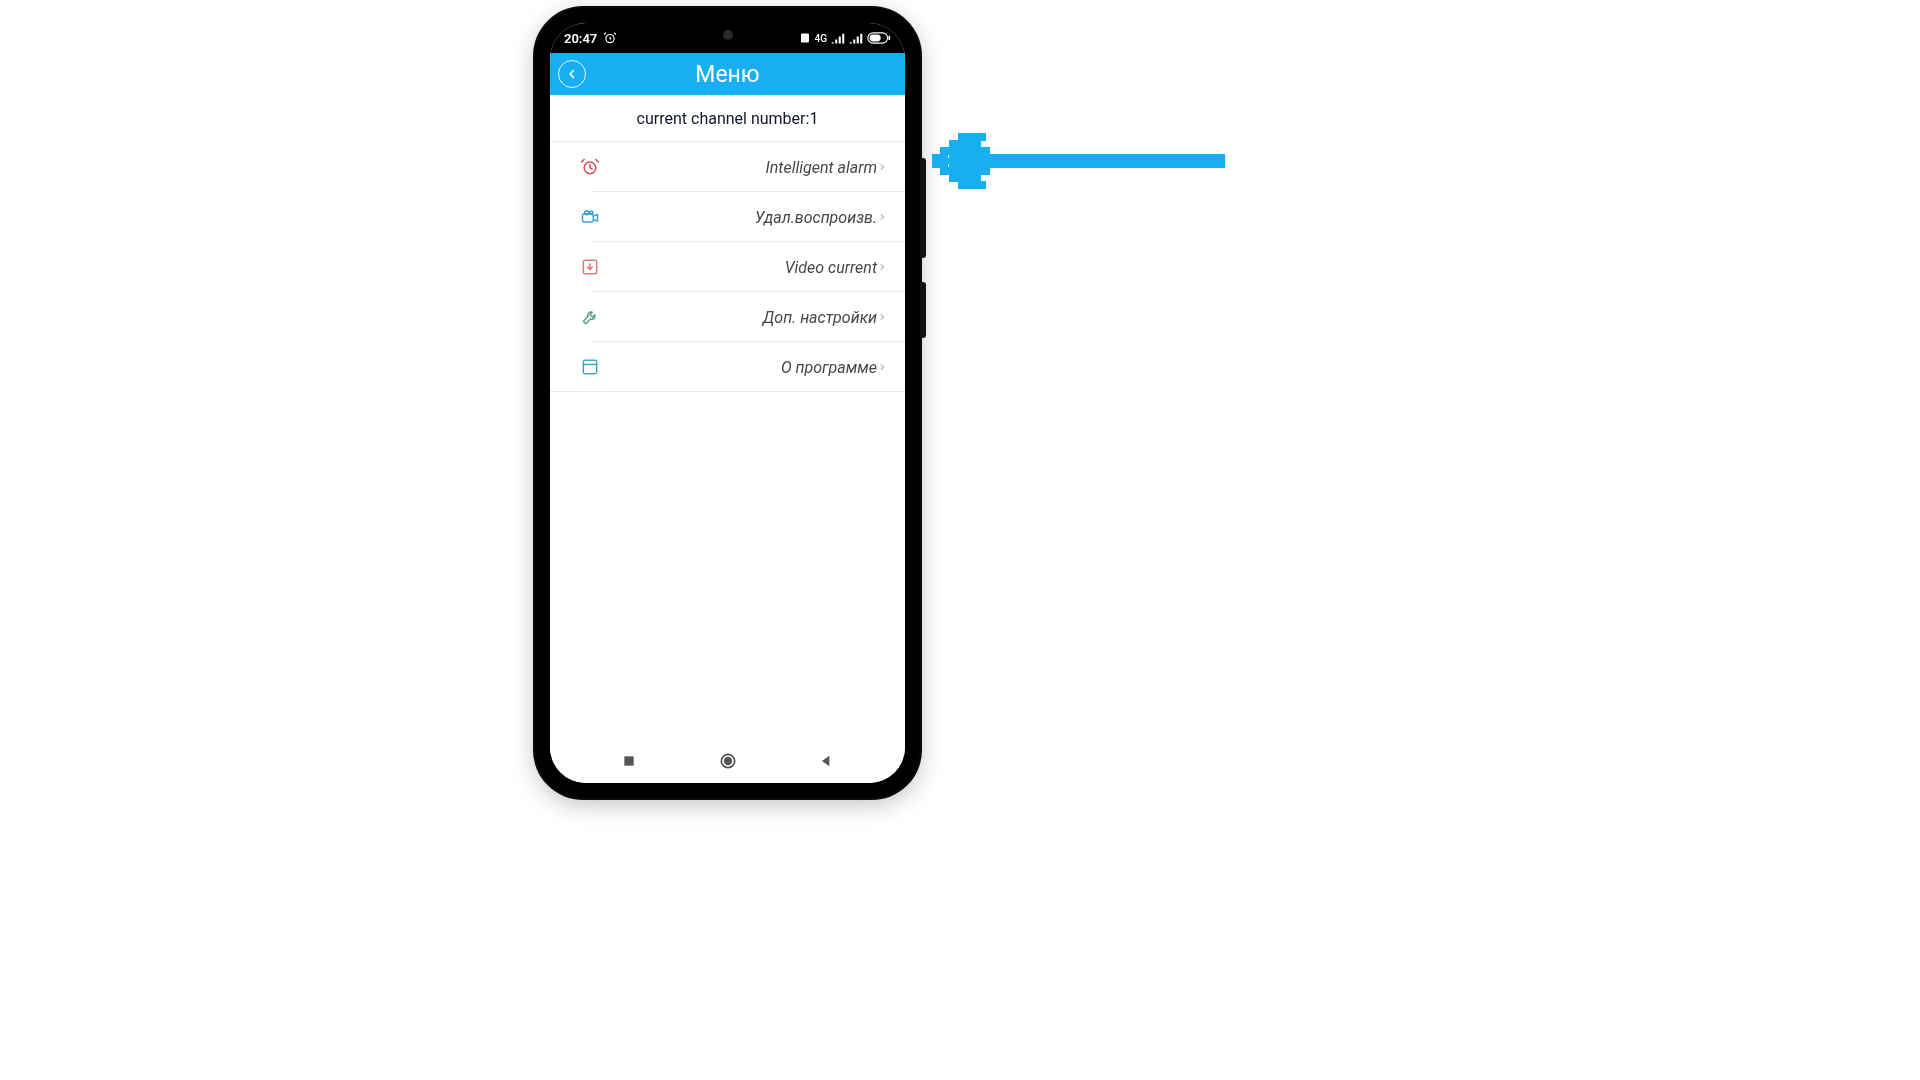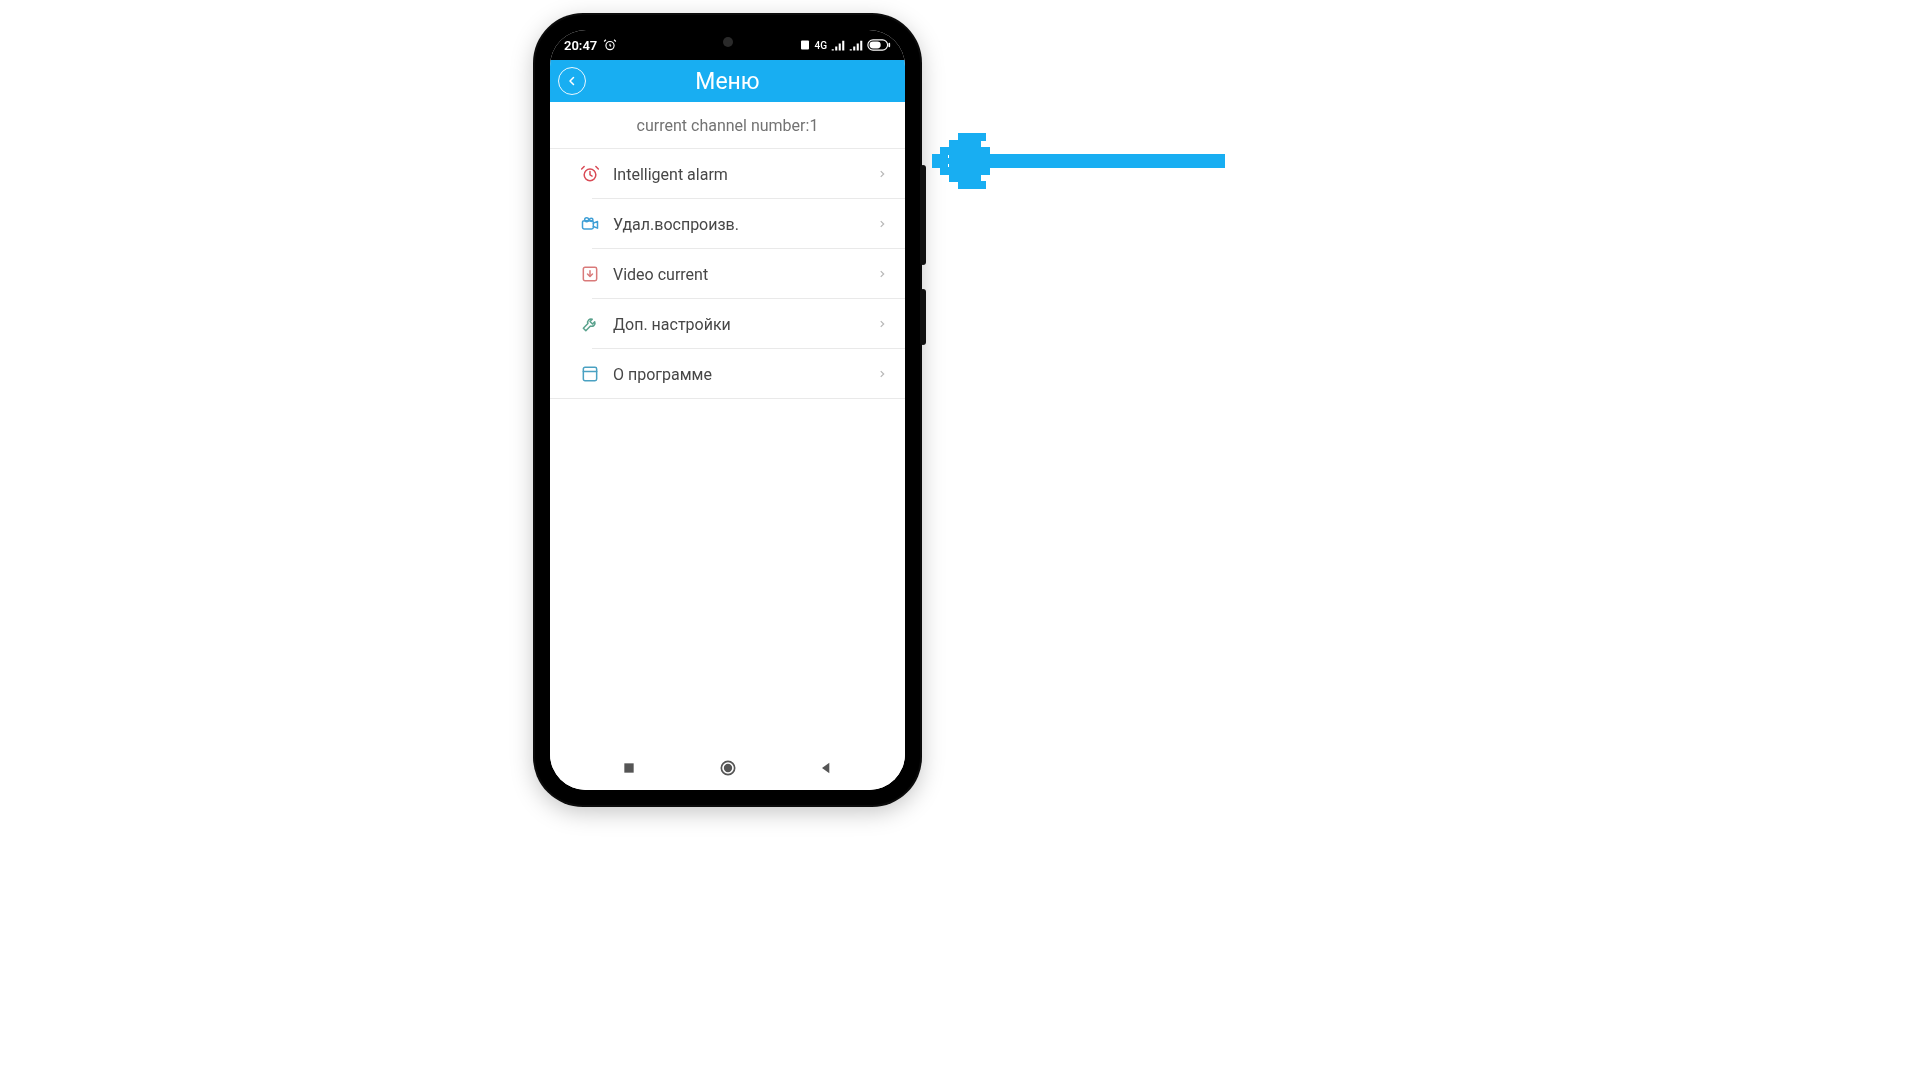--- a/index.html
+++ b/index.html
@@ -4,25 +4,26 @@
 <style>
   html,body{
     margin:0;padding:0;width:1920px;height:1080px;
     background:#ffffff;
     font-family:-apple-system,BlinkMacSystemFont,"Segoe UI",Roboto,Helvetica,Arial,sans-serif;
     -webkit-font-smoothing:antialiased;
   }
   
   .phone{
     position:absolute;
-    left:535px;top:15px;
+    left:535px;top:8px;
     width:385px;height:790px;
     background:#000;
     border-radius:48px;
     box-shadow:0 0 0 2px #0b0b0b, 0 6px 24px rgba(0,0,0,.25);
+    text-align:right;
   }
   
   .side-btn{
     position:absolute;background:#111;border-radius:3px;
   }
   .side-btn.power{right:-6px;top:274px;width:6px;height:56px;}
   .side-btn.vol  {right:-6px;top:150px;width:6px;height:100px;}
   .screen{
     position:absolute;left:15px;right:15px;top:15px;bottom:15px;
     background:#ffffff;border-radius:36px;overflow:hidden;
@@ -57,27 +58,27 @@
     width:26px;height:26px;border-radius:50%;
     border:1.5px solid rgba(255,255,255,.9);
     display:flex;align-items:center;justify-content:center;
     cursor:pointer;
   }
   .back-btn svg{display:block;}
   .app-title{font-size:23px;font-weight:400;}
   
   .channel-strip{
     height:46px;display:flex;align-items:center;justify-content:center;
-    font-size:16px;color:#737373;border-bottom:1px solid #eaeaea;
+    font-size:16px;color:#0f172a;border-bottom:1px solid #eaeaea;
   }
   
   .menu{background:#fff;}
   .menu-row{
     display:flex;align-items:center;height:50px;
-    padding:0 18px 0 29px;cursor:pointer;position:relative;
+    padding:0 18px 0 29px;cursor:pointer;position:relative;font-style:italic;
   }
   .menu-row::after{
     content:"";position:absolute;left:42px;right:0;bottom:0;height:1px;
     background:#e9e9e9;
   }
   .menu-row:first-child::before{
     content:"";position:absolute;left:0;right:0;top:-1px;height:1px;background:#eaeaea;
   }
   .menu-row:last-child::after{left:0;}
   .row-icon{width:22px;height:22px;flex:0 0 22px;margin-right:12px;display:flex;align-items:center;justify-content:center;}

